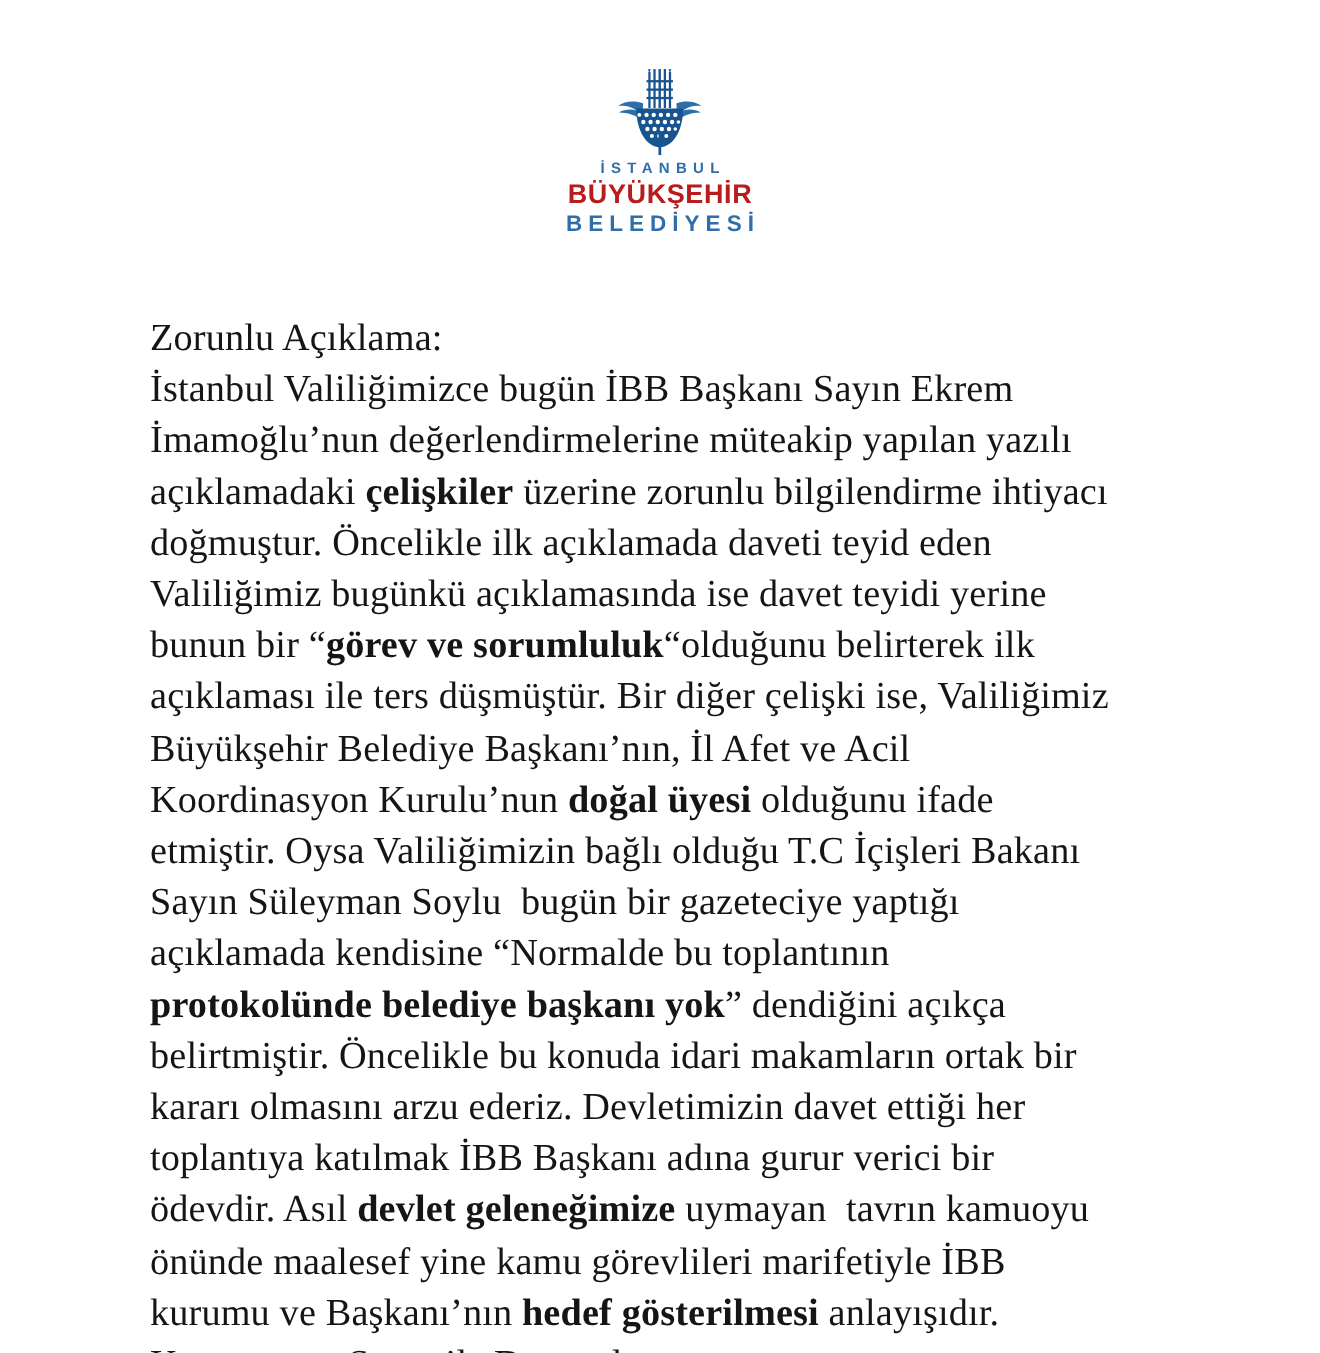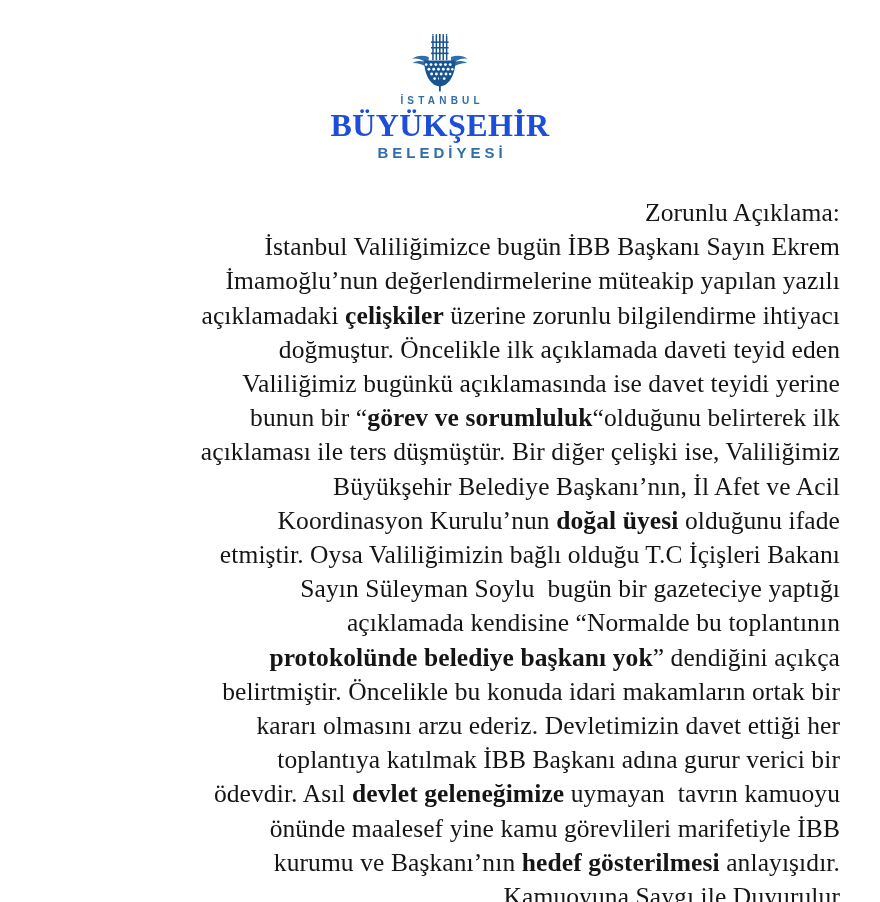--- a/index.html
+++ b/index.html
@@ -25,20 +25,21 @@
     box-sizing: border-box;
   }
 
   
   .masthead {
     width: 100%;
     padding-top: 34px;
     display: flex;
     flex-direction: column;
     align-items: center;
+    margin-top: 12px;
   }
   .logo-block {
     display: flex;
     flex-direction: column;
     align-items: center;
     line-height: 1;
   }
   .logo-emblem {
     width: 66px;
     height: 58px;
@@ -54,25 +55,25 @@
   .wm-top {
     font-family: "Liberation Sans", "DejaVu Sans", sans-serif;
     font-weight: 700;
     font-size: 10px;
     letter-spacing: 4.2px;
     color: #2f6ea8;
     text-indent: 4.2px;
     line-height: 1.15;
   }
   .wm-main {
-    font-family: Liberation Serif, serif;
+    font-family: Liberation Sans, sans-serif;
     font-weight: 700;
-    font-size: 32px;
+    font-size: 18px;
     letter-spacing: 0.4px;
-    color: #1d4ed8;
+    color: #b91c1c;
     line-height: 1.08;
     margin-top: 1px;
   }
   .wm-bottom {
     font-family: "Liberation Sans", "DejaVu Sans", sans-serif;
     font-weight: 700;
     font-size: 15px;
     letter-spacing: 4px;
     color: #2f6ea8;
     text-indent: 4px;
@@ -88,21 +89,20 @@
     width: 740px;
     font-size: 25.5px;
     line-height: 34.2px;
     color: #151515;
     letter-spacing: 0.1px;
     white-space: pre-wrap;
   }
   .statement .ln {
     display: block;
     white-space: pre;
-    text-align: right;
   }
   .statement b {
     font-weight: 700;
   }
 </style>
 </head>
 <body>
 
 <div class="page">
 

